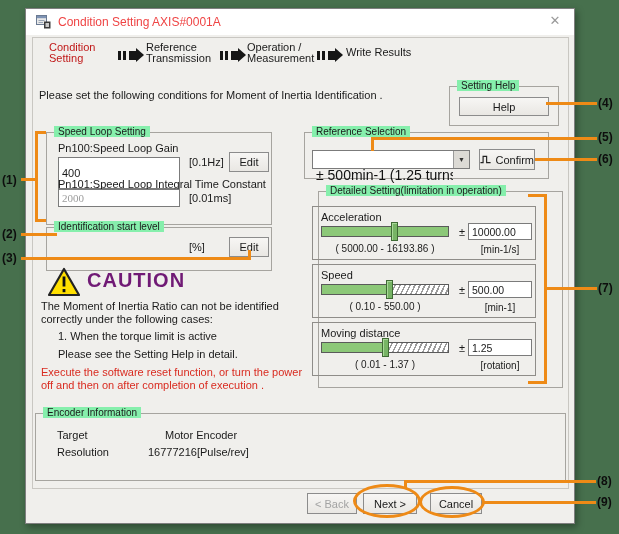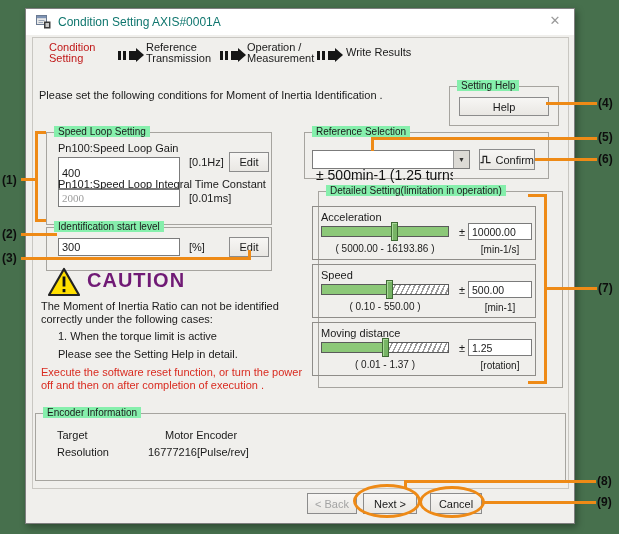--- a/index.html
+++ b/index.html
@@ -5,21 +5,21 @@
   * { margin:0; padding:0; box-sizing:border-box; }
   html,body { width:619px; height:534px; }
   body { font-family:"Liberation Sans", sans-serif; background:#47704d; position:relative; overflow:hidden; }
   #canvas { position:absolute; left:0; top:0; width:619px; height:534px; }
   .abs { position:absolute; }
 
   
   .dialog { position:absolute; left:25px; top:8px; width:550px; height:516px;
             background:#f0efec; border:1px solid #7f7f7f; box-shadow:2px 3px 7px rgba(0,0,0,.35); }
   .titlebar { position:absolute; left:0; top:0; width:100%; height:26px; background:#ffffff; }
-  .title-text { position:absolute; left:32px; top:6px; font-size:12px; color:#0f766e; white-space:nowrap; }
+  .title-text { position:absolute; left:32px; top:6px; font-size:12px; color:#ef4444; white-space:nowrap; }
   .close-x { position:absolute; right:10px; top:4px; font-size:13px; color:#9a9a9a; width:18px; text-align:center; cursor:default; }
   .frame { position:absolute; left:6px; top:28px; width:537px; height:452px; border:1px solid #c9c7c2; }
 
   
   .step { position:absolute; font-size:11px; line-height:11px; color:#1a1a1a; white-space:nowrap; }
   .step div { height:11px; }
   .step-current { color:#c01818; }
   .step-arrow { position:absolute; display:flex; align-items:center; }
   .a-b1,.a-b2 { width:3px; height:9px; background:#161616; margin-right:2px; }
   .a-body { width:7px; height:9px; background:#161616; margin-left:1px; }
@@ -137,21 +137,20 @@
     <input class="inp" style="left: 32px; top: 148px; width: 122px; height: 32px;" readonly="" value="400">
     <div class="txt" style="left:163px;top:147px">[0.1Hz]</div>
     <button class="btn" style="left:203px;top:143px;width:40px;height:20px">Edit</button>
     <div class="txt" style="left:32px;top:169px">Pn101:Speed Loop Integral Time Constant</div>
     <input class="inp gray" style="left: 32px; top: 180px; width: 122px; height: 18px;" readonly="" value="2000">
     <div class="txt" style="left:163px;top:183px">[0.01ms]</div>
 
     <div class="grp" style="left:20px;top:218px;width:226px;height:44px">
       <span class="legend">Identification start level</span>
     </div>
-    <input class="inp" style="left: 32px; top: 229px; width: 122px; height: 18px;" readonly="" value="300">
     <div class="txt" style="left:163px;top:232px">[%]</div>
     <button class="btn" style="left:203px;top:228px;width:40px;height:20px">Edit</button>
 
     <svg class="abs" style="left:21px;top:258px" width="34" height="30" viewBox="0 0 34 30">
       <polygon points="17,2 32,28 2,28" fill="#ffdf00" stroke="#222" stroke-width="2.2" stroke-linejoin="round"></polygon>
       <rect x="15.6" y="9.5" width="2.8" height="10" fill="#111"></rect>
       <rect x="15.6" y="22" width="2.8" height="3.2" fill="#111"></rect>
     </svg>
     <div class="caution-title" style="left:61px;top:260px">CAUTION</div>
     <div class="txt" style="left:15px;top:291px">The Moment of Inertia Ratio can not be identified</div>

